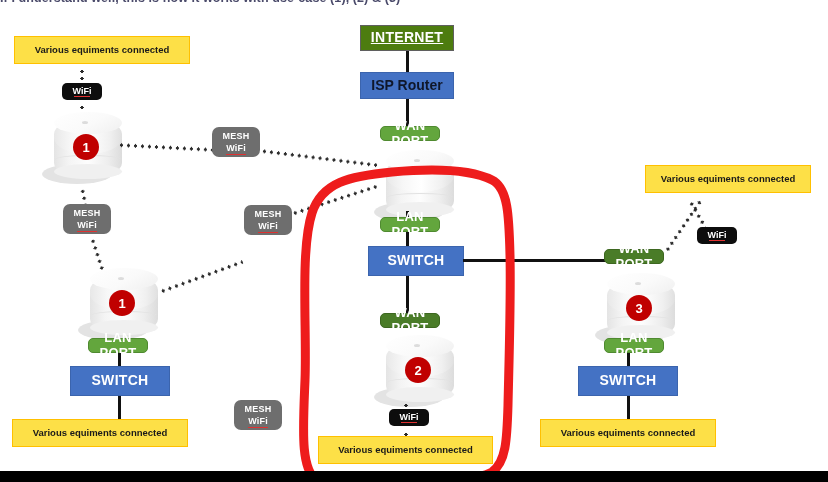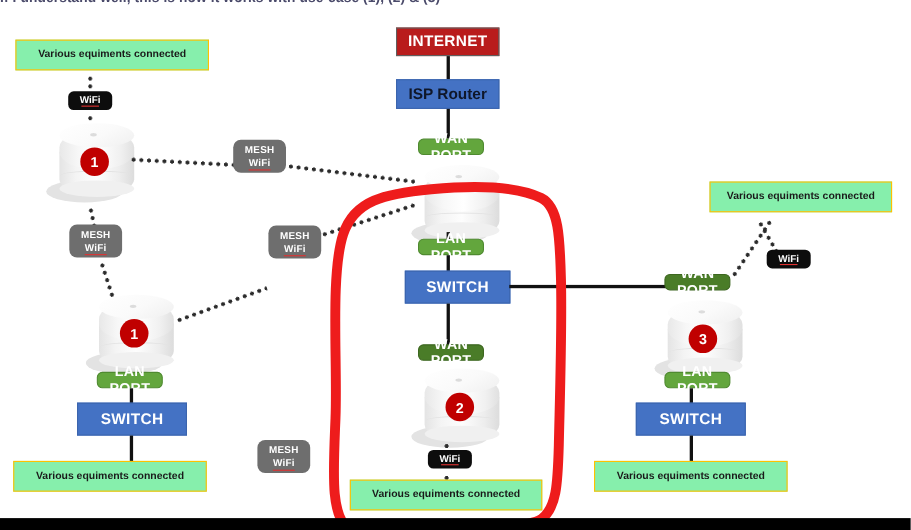--- a/index.html
+++ b/index.html
@@ -20,33 +20,33 @@
   }
 
   
   .box{
     position:absolute;box-sizing:border-box;
     display:flex;align-items:center;justify-content:center;
     text-align:center;line-height:1.1;
   }
 
   .box-internet{
-    background:#b91c1c;border:1px solid #5f5f5f;
-    color:#ffffff;font-weight:bold;font-size:14px;letter-spacing:.3px;
+    background:#4d7c0f;border:1px solid #5f5f5f;
+    color:#ffffff;font-weight:bold;font-size:14px;letter-spacing:.3px;text-decoration:underline;
   }
   .box-router{
     background:#4472c4;border:1px solid #3b64ad;
     color:#0f172a;font-weight:bold;font-size:14px;
   }
   .box-switch{
     background:#4472c4;border:1px solid #3b64ad;
     color:#ffffff;font-weight:bold;font-size:14px;letter-spacing:.3px;
   }
   .box-equip{
-    background:#86efac;border:1px solid #ffc000;
+    background:#fde047;border:1px solid #ffc000;
     color:#1a1a1a;font-weight:bold;font-size:9.5px;
   }
   .port{
     background:#63a63d;border:1px solid #4f8a30;border-radius:5px;
     color:#ffffff;font-weight:bold;font-size:13px;letter-spacing:.2px;
   }
   .port.dark{background:#4a7c28;border-color:#3d6720;}
   .mesh-label{
     background:#6e6e6e;border-radius:7px;color:#ffffff;
     font-weight:bold;font-size:9px;letter-spacing:.2px;

